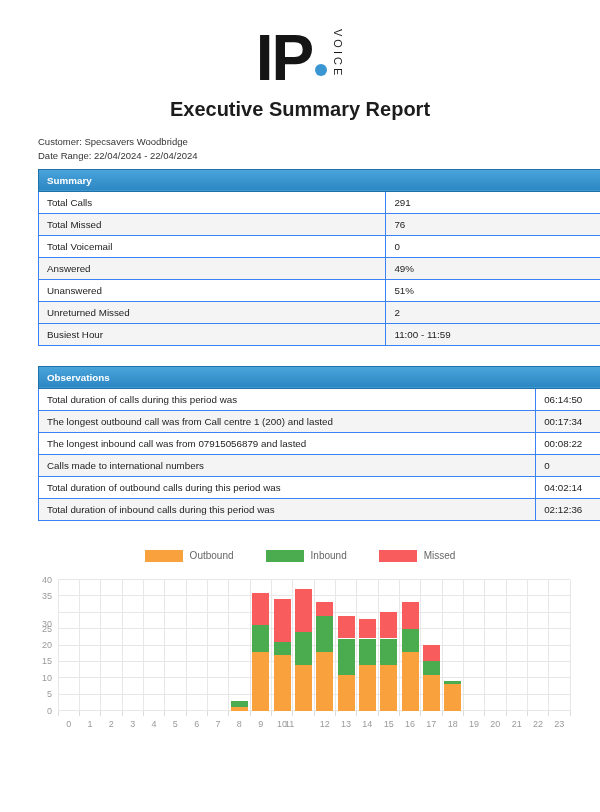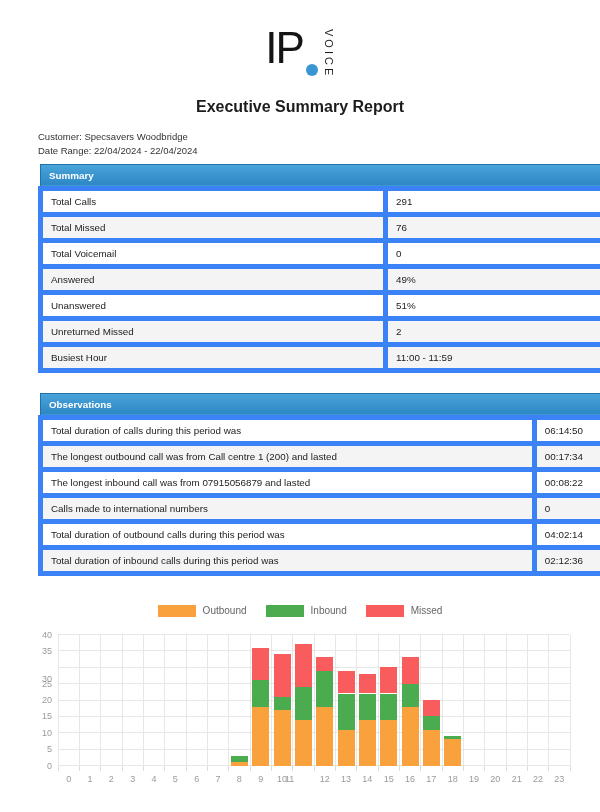--- a/index.html
+++ b/index.html
@@ -3,43 +3,43 @@
 <meta charset="utf-8">
 <style>
   * { margin:0; padding:0; box-sizing:border-box; }
   html,body { background:#fff; }
   body { width:600px; height:812px; font-family:"Liberation Sans", sans-serif; color:#222; }
   .page { position:relative; width:600px; height:812px; overflow:hidden; background:#fff; }
 
   
   .logo-wrap { display:flex; justify-content:center; padding-top:26px; height:96px; }
   .logo { position:relative; display:flex; align-items:flex-start; }
-  .logo-ip { font-size:44px; font-weight:normal; letter-spacing:-2px; color:#151515; line-height:1.0; }
+  .logo-ip { font-size:64px; font-weight:bold; letter-spacing:-2px; color:#151515; line-height:1.0; }
   .logo-dot { display:inline-block; width:12px; height:12px; border-radius:50%; background:#3a96d2; margin-left:3px; margin-top:38px; }
   .logo-vert { writing-mode:vertical-rl; font-size:11px; letter-spacing:3px; color:#1a1a1a; margin-left:5px; margin-top:3px; font-weight:500; }
 
   
-  .report-title { text-align:center; font-size:16px; font-weight:bold; color:#1c1c1c; margin-top:2px; }
+  .report-title { text-align:center; font-size:20px; font-weight:bold; color:#1c1c1c; margin-top:2px; }
   .meta { margin:14px 38px 0 38px; font-size:9.5px; color:#333; line-height:1.45; }
 
   
   .tbl { width:600px; margin:6px 38px 0 38px; border-collapse:collapse; font-size:9.8px; }
   .tbl th { background:linear-gradient(180deg,#4aa5dc 0%,#2e89c5 90%); color:#fff; text-align:left;
             font-size:9.8px; font-weight:bold; padding:5px 8px; border:1px solid #2371a9; }
-  .tbl td { border:5px solid #3b82f6; padding:5px 8px; color:#222; }
+  .tbl td { border:1px solid #3b82f6; padding:5px 8px; color:#222; }
   .tbl tr.even td { background:#f4f4f4; }
   .tbl tr.odd td { background:#ffffff; }
   .sum-tbl td.lbl { width:58%; }
   .obs-tbl td.lbl { width:83%; }
   .tbl-gap { height:14px; }
 
   
   .chart-section { margin-top:26px; }
   .chart-title { font-size:10px; font-weight:bold; color:#111; margin-left:40px; }
-  .legend { display:flex; justify-content:center; gap:19px; margin-top:28px; height:14px; align-items:center;text-align:right; }
+  .legend { display:flex; justify-content:center; gap:32px; margin-top:28px; height:14px; align-items:center;text-align:right; }
   .legend-item { display:flex; align-items:center; gap:7px; cursor:pointer; }
   .legend-swatch { width:38px; height:12px; display:inline-block; }
   .legend-label { font-size:10px; color:#666; }
 
   .plot-outer { position:relative; margin-top:10px; height:190px; }
   .plot { position:absolute; left:58px; top:7px; width:512px; height:131px; }
   .hgrid { position:absolute; left:0; width:512px; height:1px; background:#e7e7e7; }
   .vgrid { position:absolute; top:0; width:1px; height:131px; background:#e7e7e7; }
   .vtick { position:absolute; width:1px; height:5px; background:#dcdcdc; }
   .ylab { position:absolute; right:518px; width:30px; text-align:right; font-size:9px; color:#9a9a9a; }

